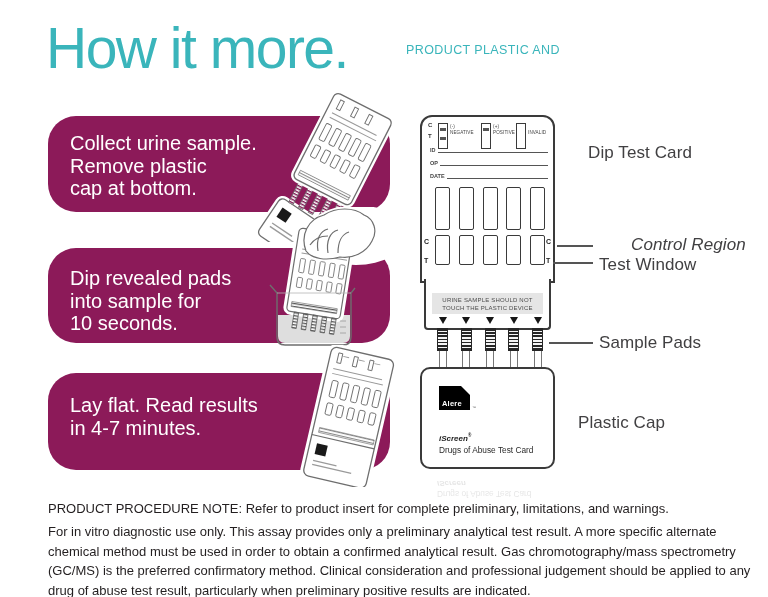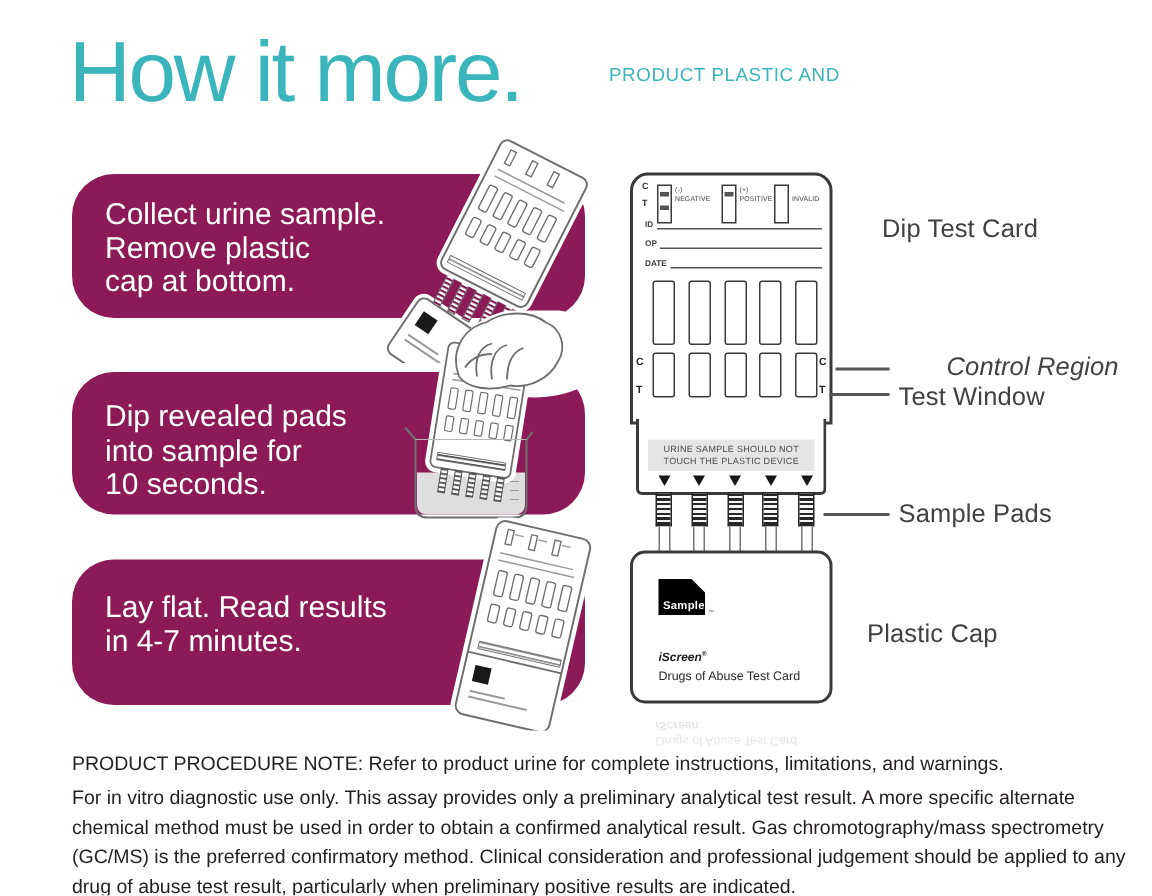--- a/index.html
+++ b/index.html
@@ -324,21 +324,21 @@
     <div class="pad" style="left:88.3px;"></div>
     <div class="pad" style="left:112px;"></div>
     <div class="stem" style="left:18.5px;"></div>
     <div class="stem" style="left:42.3px;"></div>
     <div class="stem" style="left:66px;"></div>
     <div class="stem" style="left:89.8px;"></div>
     <div class="stem" style="left:113.5px;"></div>
 
     <div class="cap">
       <div class="alere">
-        <span class="alere-txt">Sample</span>
+        <span class="alere-txt">Alere</span>
       </div>
       <span class="alere-tm">™</span>
       <div class="iscreen"><span>iScreen</span><sup>®</sup></div>
       <div class="prodname">Drugs of Abuse Test Card</div>
     </div>
     <div class="reflection">
       <div class="r1">Drugs of Abuse Test Card</div>
       <div class="r2">iScreen</div>
     </div>
   </div>
@@ -346,16 +346,16 @@
   <div class="cline l-cr"></div>
   <div class="cline l-tw"></div>
   <div class="cline l-sp"></div>
 
   <div class="callout c-dip">Dip Test Card</div>
   <div class="callout c-cr">Control Region</div>
   <div class="callout c-tw">Test Window</div>
   <div class="callout c-sp">Sample Pads</div>
   <div class="callout c-pc">Plastic Cap</div>
 
-  <div class="note">PRODUCT PROCEDURE NOTE: Refer to product urine for complete instructions, limitations, and warnings.</div>
+  <div class="note">PRODUCT PROCEDURE NOTE: Refer to product insert for complete preliminary, limitations, and warnings.</div>
   <div class="disclaimer">For in vitro diagnostic use only. This assay provides only a preliminary analytical test result. A more specific alternate chemical method must be used in order to obtain a confirmed analytical result. Gas chromotography/mass spectrometry (GC/MS) is the preferred confirmatory method. Clinical consideration and professional judgement should be applied to any drug of abuse test result, particularly when preliminary positive results are indicated.</div>
 
 </div>
 
 </body></html>

